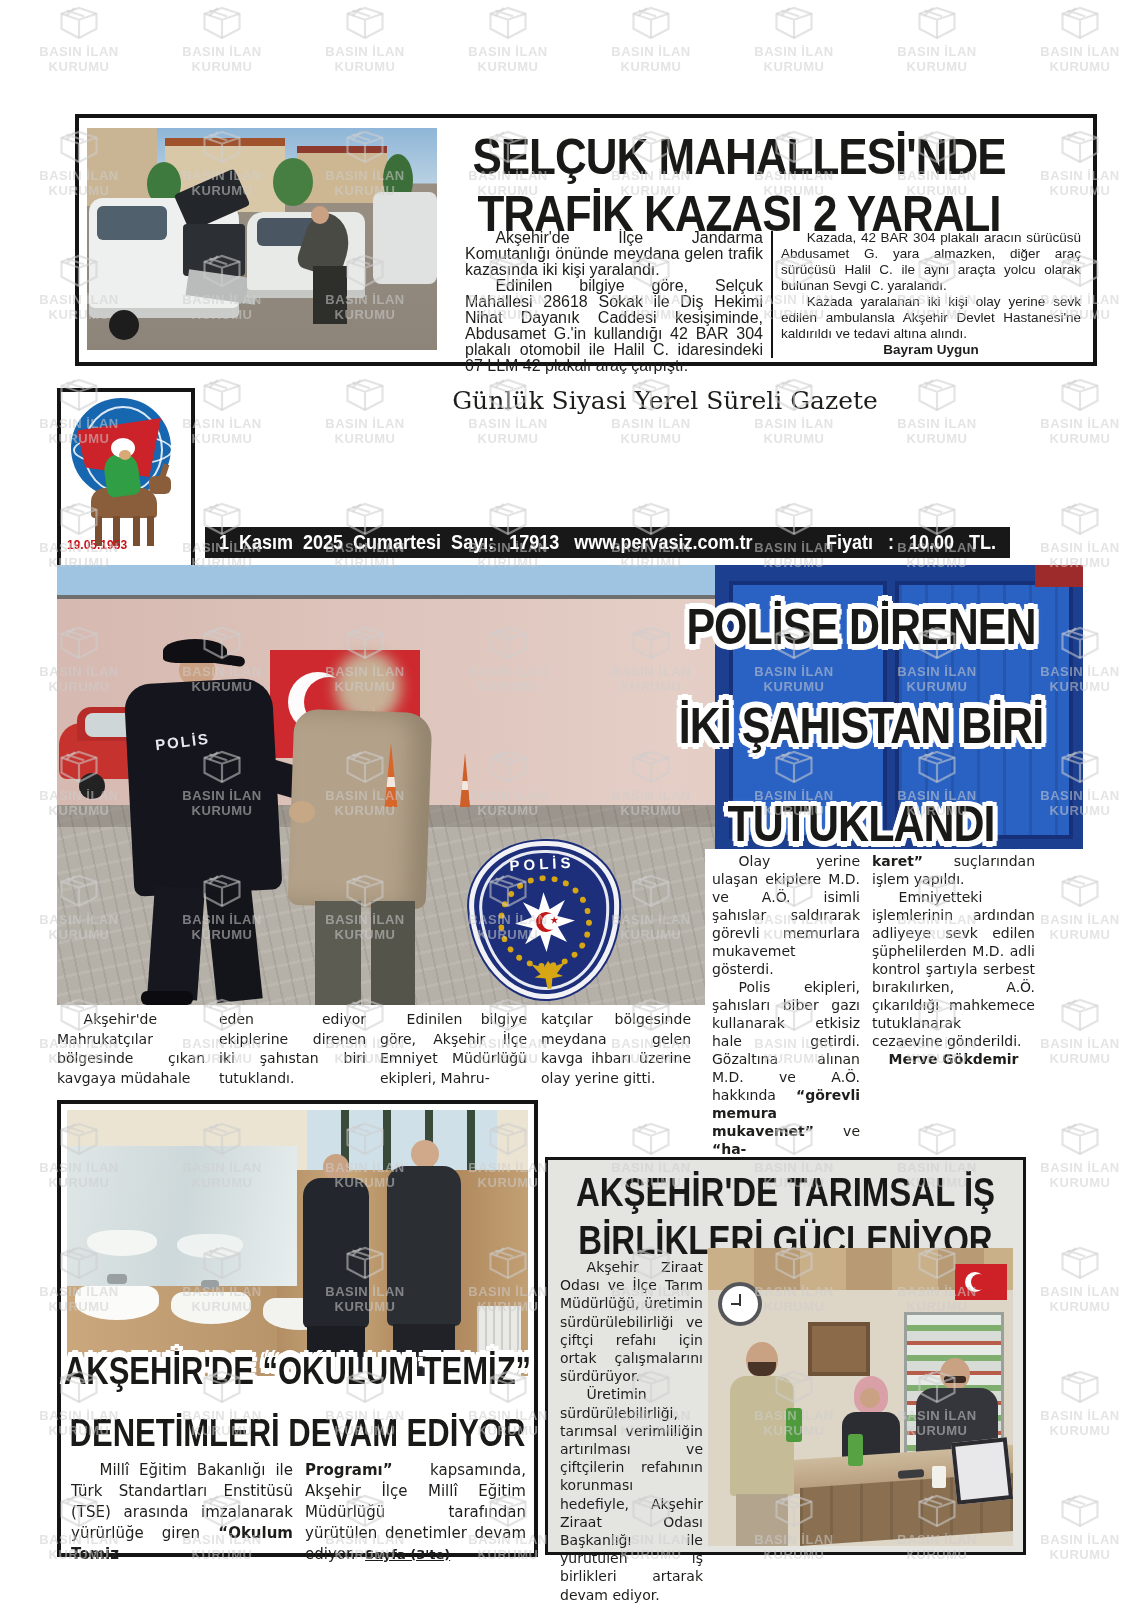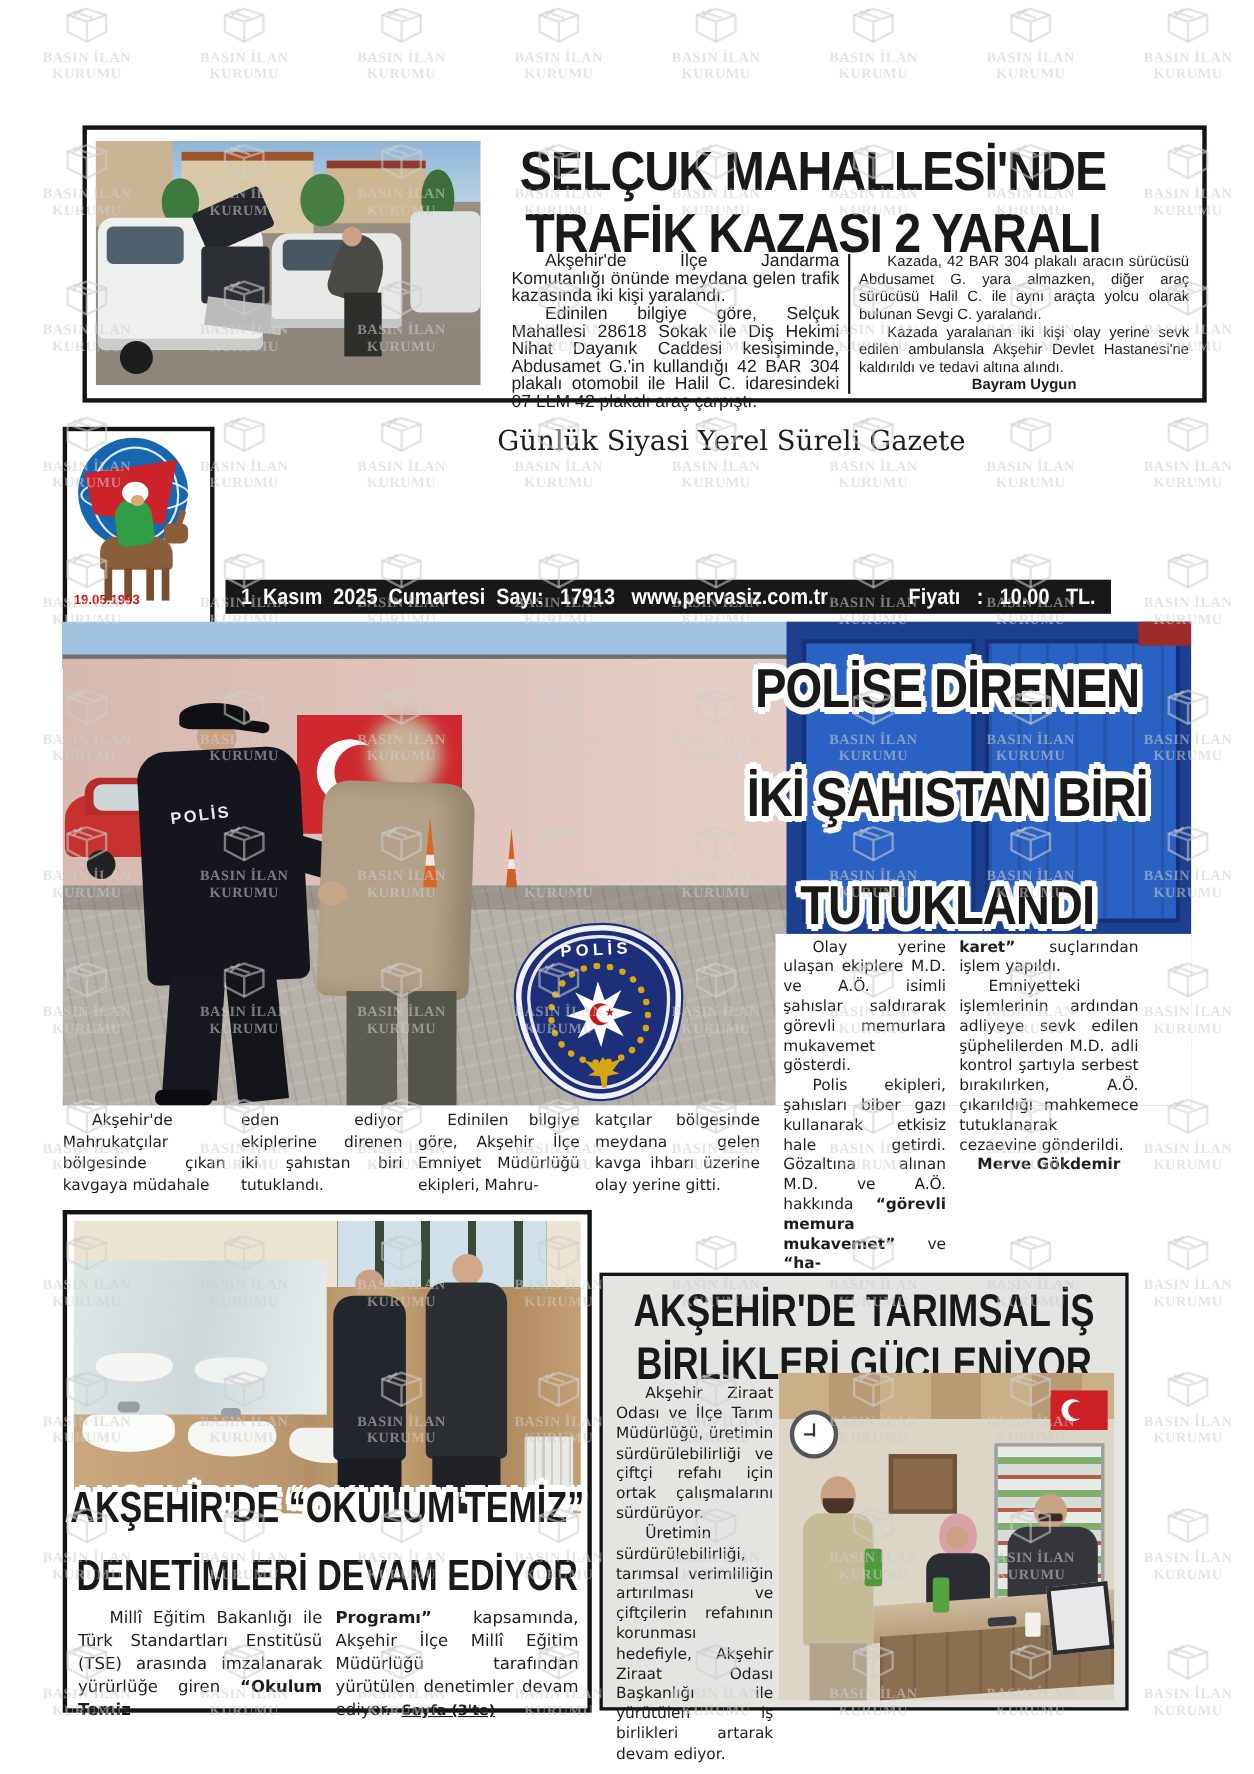--- a/index.html
+++ b/index.html
@@ -1,20 +1,20 @@
 <!DOCTYPE html>
 <html><head>
 <meta charset="utf-8">
 <style>
   html,body{margin:0;padding:0;background:#fff;}
   .page{position:relative;width:1140px;height:1613px;background:#fff;overflow:hidden;
         font-family:"Liberation Sans",sans-serif;color:#1d1d1b;}
   .abs{position:absolute;}
   
-  #watermarks{position:absolute;inset:0;z-index:60;pointer-events:none;font-family:Liberation Serif, serif;}
+  #watermarks{position:absolute;inset:0;z-index:60;pointer-events:none;}
   .wm{position:absolute;width:126px;text-align:center;color:rgba(205,205,205,.55);
       font-weight:bold;font-size:13px;line-height:15px;letter-spacing:.5px;}
   .wm svg{display:block;margin:0 auto 2px auto;}
   
   .newsbox{position:absolute;border:4px solid #141414;background:#fff;box-sizing:border-box;}
   
   .hl{font-weight:bold;color:#191917;text-align:center;white-space:nowrap;}
   .cond{transform-origin:top center;}
   .outline{text-shadow:-4px -4px 0 #fff,4px -4px 0 #fff,-4px 4px 0 #fff,4px 4px 0 #fff,
            -5px 0 0 #fff,5px 0 0 #fff,0 -5px 0 #fff,0 5px 0 #fff,

